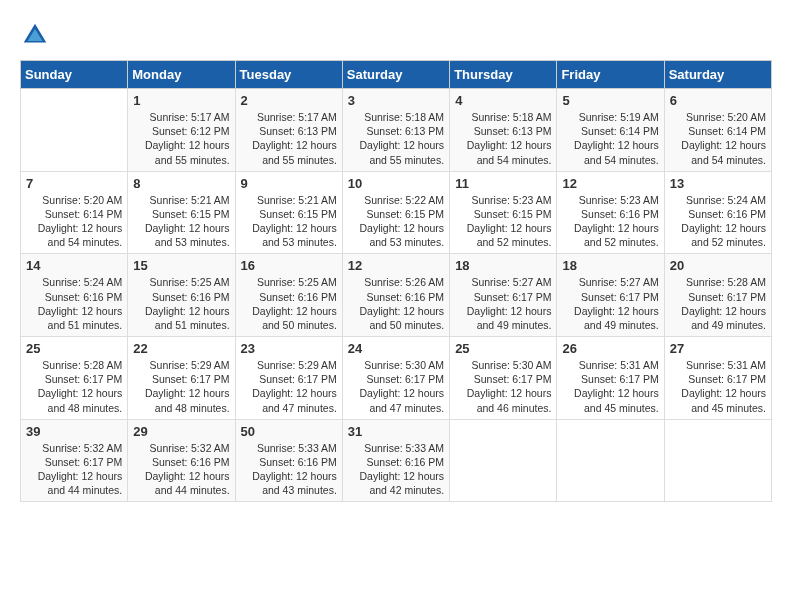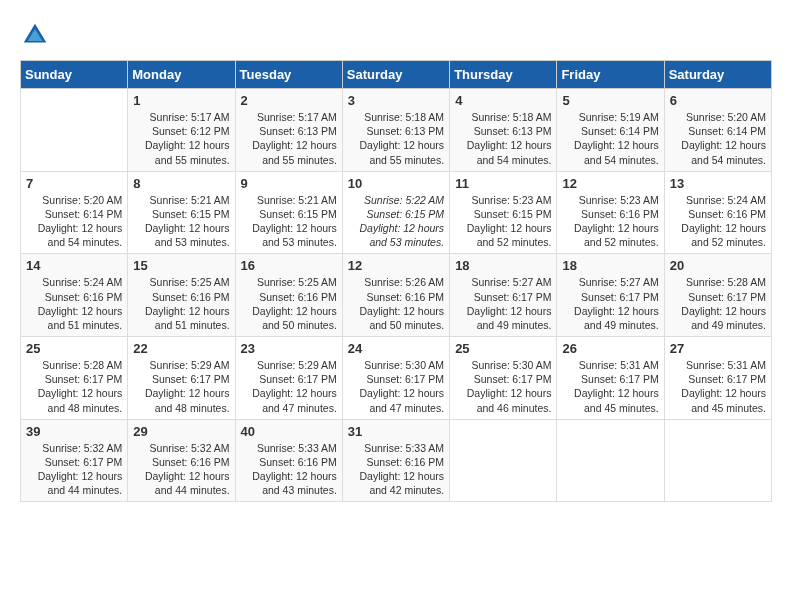--- a/index.html
+++ b/index.html
@@ -180,21 +180,21 @@
         </td>
         <td>
           <div class="day-number">9</div>
           <div class="day-info" style="white-space: pre-line;">Sunrise: 5:21 AM
 Sunset: 6:15 PM
 Daylight: 12 hours
 and 53 minutes.</div>
         </td>
         <td>
           <div class="day-number">10</div>
-          <div class="day-info" style="white-space: pre-line; font-style: italic;">Sunrise: 5:22 AM
+          <div class="day-info" style="white-space: pre-line;">Sunrise: 5:22 AM
 Sunset: 6:15 PM
 Daylight: 12 hours
 and 53 minutes.</div>
         </td>
         <td>
           <div class="day-number">11</div>
           <div class="day-info" style="white-space: pre-line;">Sunrise: 5:23 AM
 Sunset: 6:15 PM
 Daylight: 12 hours
 and 52 minutes.</div>
@@ -325,21 +325,21 @@
 and 44 minutes.</div>
         </td>
         <td>
           <div class="day-number">29</div>
           <div class="day-info" style="white-space: pre-line;">Sunrise: 5:32 AM
 Sunset: 6:16 PM
 Daylight: 12 hours
 and 44 minutes.</div>
         </td>
         <td>
-          <div class="day-number">40</div>
+          <div class="day-number">50</div>
           <div class="day-info" style="white-space: pre-line;">Sunrise: 5:33 AM
 Sunset: 6:16 PM
 Daylight: 12 hours
 and 43 minutes.</div>
         </td>
         <td>
           <div class="day-number">31</div>
           <div class="day-info" style="white-space: pre-line;">Sunrise: 5:33 AM
 Sunset: 6:16 PM
 Daylight: 12 hours

